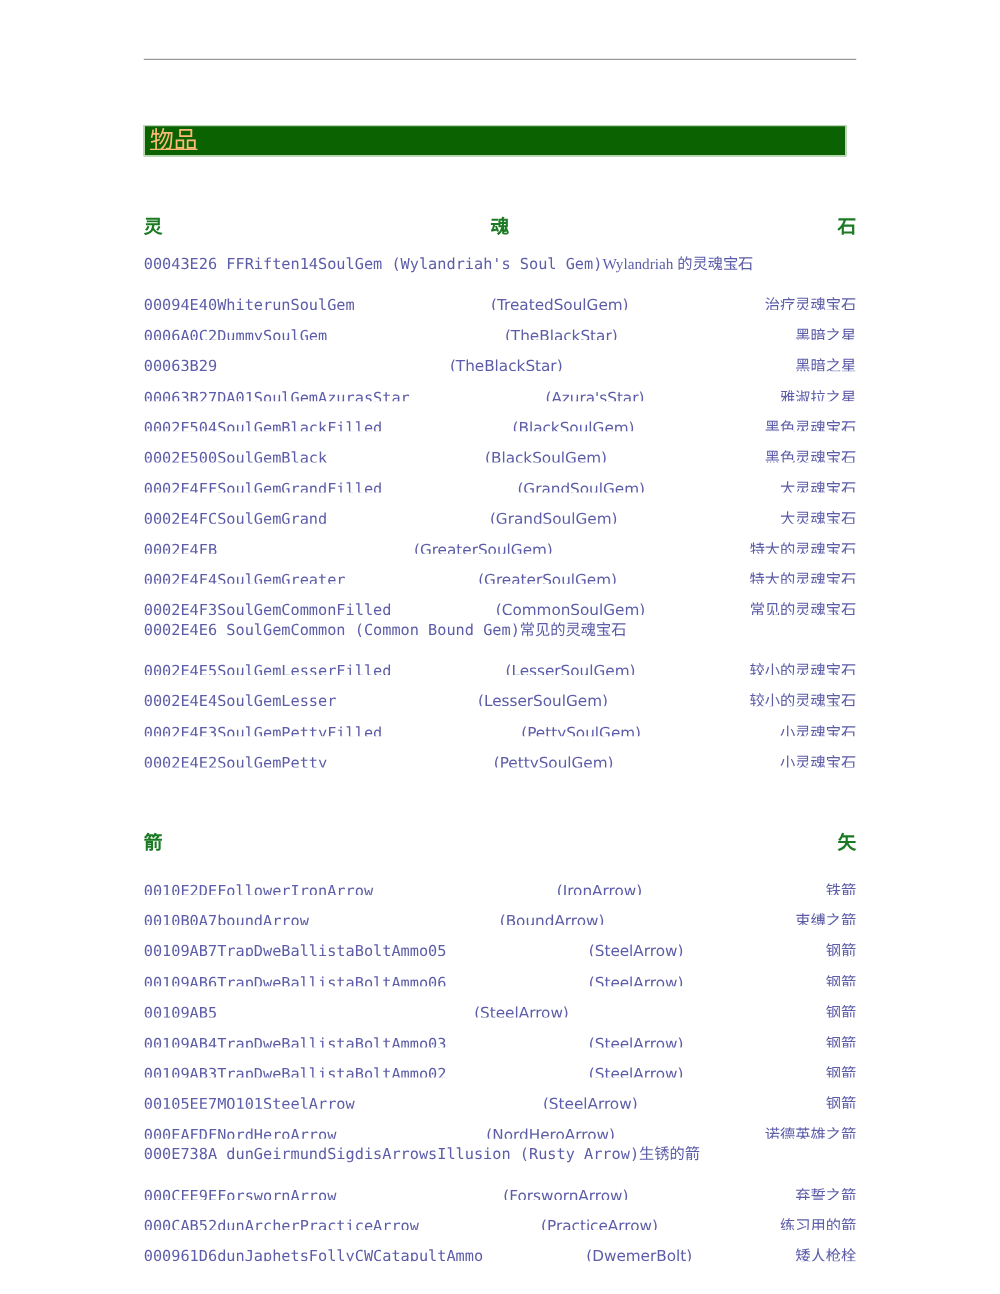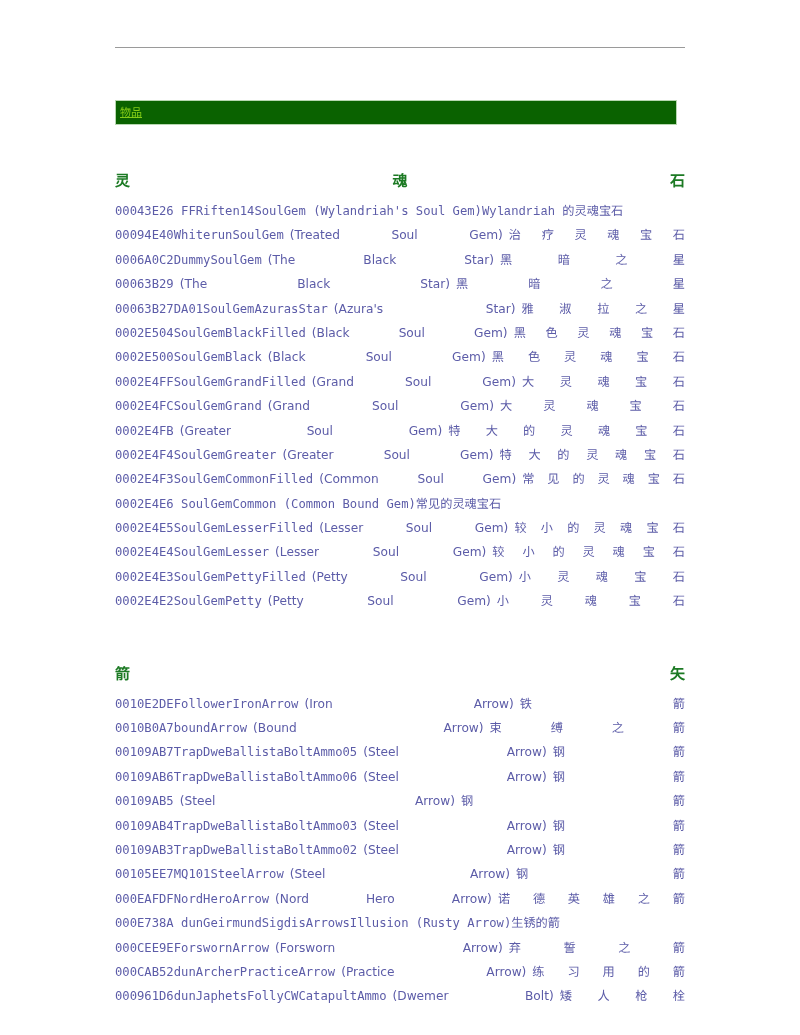--- a/index.html
+++ b/index.html
@@ -50,23 +50,23 @@
     border: 1px solid #b7d7b0;
     box-sizing: border-box;
     display: block;
     position: relative;
   }
   .banner-label {
     position: absolute;
     left: 4px;
     top: 2px;
     font-family: "DejaVu Sans", sans-serif;
-    font-size: 11px;
+    font-size: 19px;
     line-height: 19px;
-    color: #84cc16;
+    color: #fdba74;
     letter-spacing: 0px;
     text-decoration: underline;
   }
 
   
   .section-head {
     margin-top: 46px;
     margin-bottom: 8px;
     width: 570px;
     color: #1c7a24;
@@ -109,37 +109,38 @@
     text-align-last: left;
     text-align: left;
   }
   .row .id,
   .row .edid,
   .row .en,
   .row .zh {
     display: inline;
   }
   .row .zh {
-    font-family: Liberation Mono, monospace;
+    font-family: Liberation Serif, serif;
   }
 
   
   .row.spread {
     display: flex;
     align-items: baseline;
     justify-content: space-between;
   }
   .row.spread > * {
     white-space: pre;
   }
   .row.spread .zh-chars {
     display: flex;
     flex: 1 1 auto;
-    justify-content: space-between;
+    justify-content: flex-end;
     margin-left: 6px;
+    margin-top: 9px;
   }
   .row.spread .zh-chars > span {
     font-family: "DejaVu Sans", sans-serif;
   }
   .row.spread .lead {
     flex: 0 0 auto;
   }
   .row.spread .mid {
     flex: 0 0 auto;
   }

